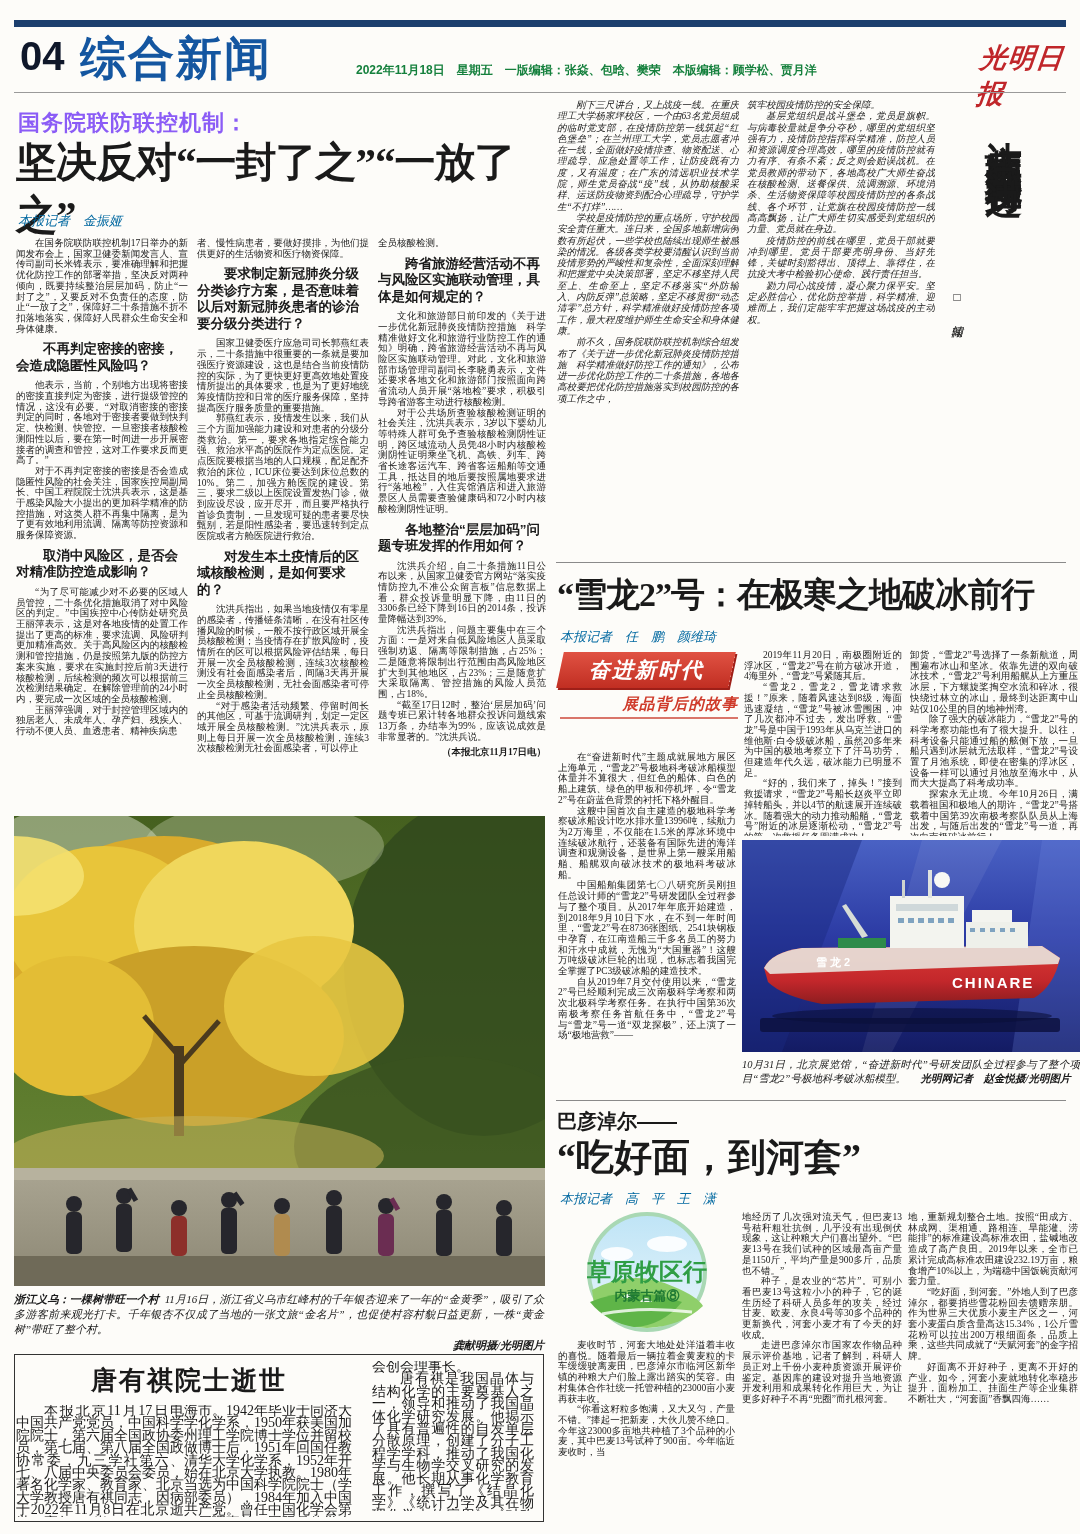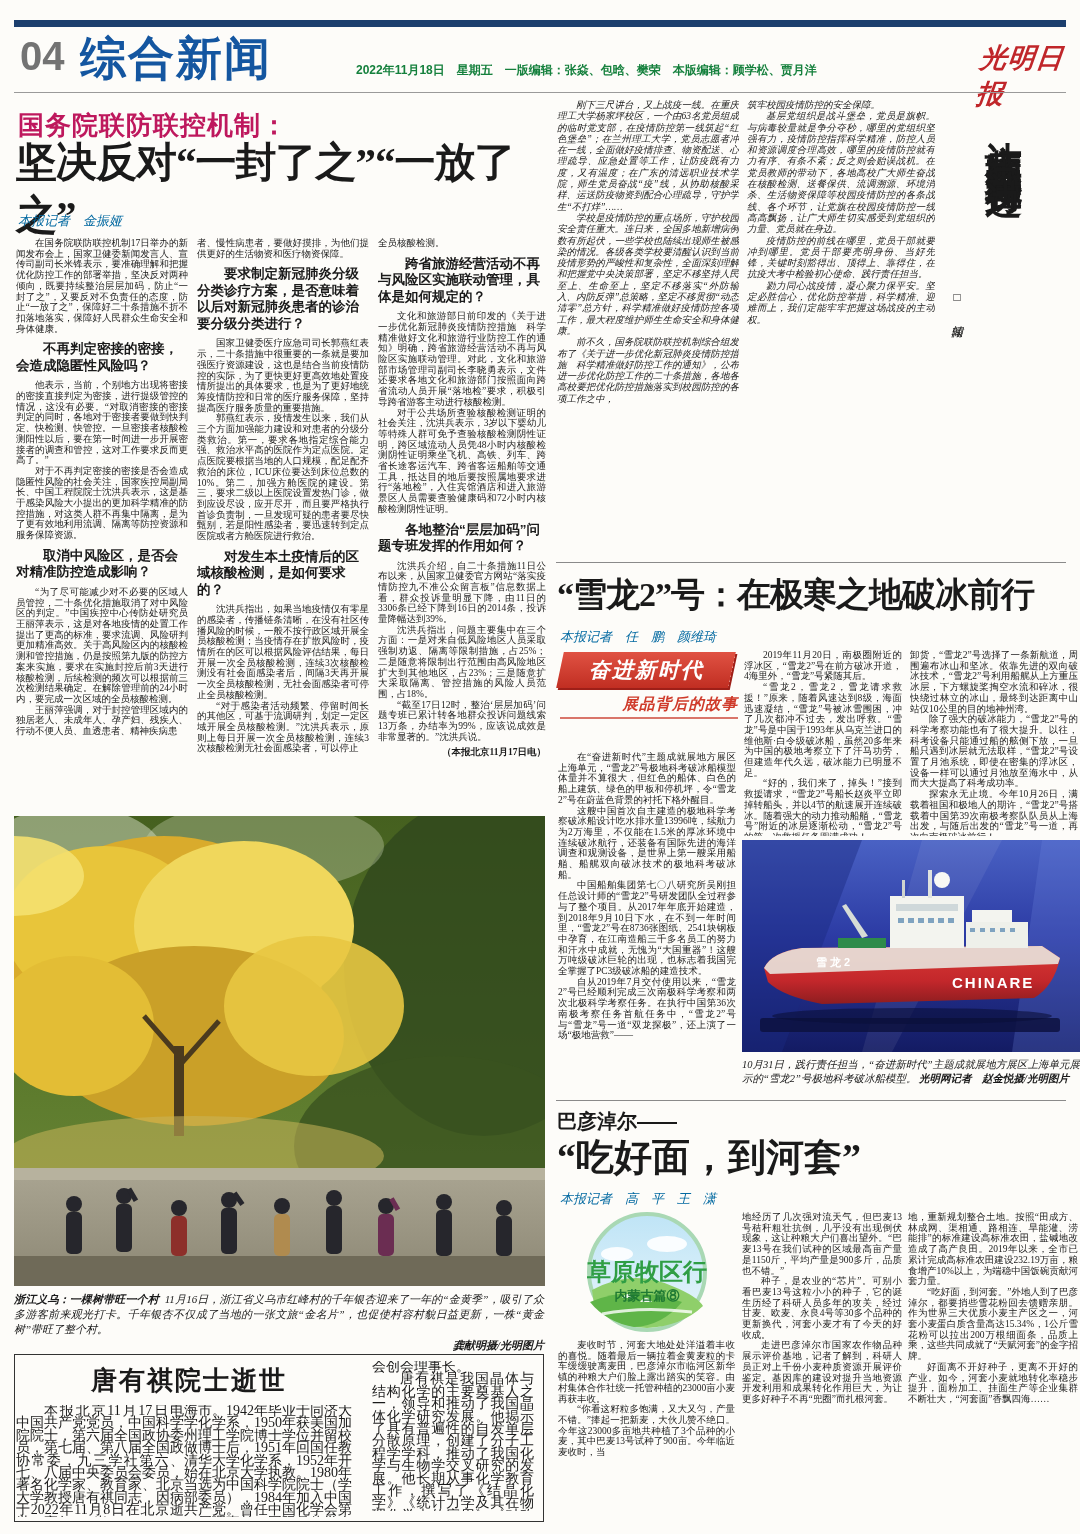--- a/index.html
+++ b/index.html
@@ -5,35 +5,35 @@
   :root{
     --navy:#1c3f6e; --blue:#1456a0; --red:#c0262a; --ribbon:#cf3a2a; --green:#2f9e44; --ink:#1a1a1a;
   }
   *{box-sizing:border-box;margin:0;padding:0;}
   html,body{background:#e8e8e8;}
   #paper{position:relative;width:1080px;height:1534px;background:#fdfcf9;overflow:hidden;
          font-family:"Liberation Serif","DejaVu Serif",serif;color:var(--ink);}
   .abs{position:absolute;}
   
   .topbar{left:14px;top:20px;width:1052px;height:7px;background:var(--navy);}
-  .pageno{left:20px;top:34px;font-family:"Liberation Sans",sans-serif;font-size:40px;font-weight:600;color:#737373;}
+  .pageno{left:20px;top:34px;font-family:"Liberation Sans",sans-serif;font-size:40px;font-weight:600;color:#0f172a;}
   .section{left:80px;top:28px;font-family:"Liberation Sans",sans-serif;font-size:46px;font-weight:900;color:var(--blue);letter-spacing:2px;}
   .dateline{left:356px;top:62px;font-family:"Liberation Sans",sans-serif;font-size:12px;font-weight:bold;color:#15803d;}
   .masthead{left:978px;top:40px;font-size:27px;font-weight:900;font-style:italic;color:var(--red);transform:skewX(-6deg);letter-spacing:1px;}
   .hrule{left:14px;top:92px;width:1052px;height:1px;background:#9a9a9a;}
   
   .col{overflow:hidden;}
   .para{font-size:9.5px;line-height:10.7px;text-align:justify;text-indent:2em;}
   .para.noind{text-indent:0;}
   .subhead{font-family:"Liberation Sans",sans-serif;font-weight:bold;font-size:13.5px;line-height:16.5px;margin:7px 0 6px;text-indent:2em;}
   .ender{font-size:9.5px;line-height:12px;font-weight:bold;text-align:right;margin-top:3px;}
   .kai .para{font-style:italic;line-height:11.3px;}
   .byline{font-style:italic;font-size:13px;color:#0369a1;}
   
-  .covid-kicker{left:18px;top:108px;font-family:Liberation Sans, sans-serif;font-size:26px;font-weight:600;color:#be185d;letter-spacing:1px;}
+  .covid-kicker{left:18px;top:108px;font-family:Liberation Sans, sans-serif;font-size:22px;font-weight:600;color:#8b5cf6;letter-spacing:1px;}
   .covid-headline{left:16px;top:136px;width:530px;font-size:41px;font-weight:900;letter-spacing:-1px;line-height:1.3;}
   .covid-byline{left:18px;top:212px;}
   .covid-c1{left:16px;top:238px;width:172px;height:566px;}
   .covid-c2{left:197px;top:238px;width:172px;height:566px;}
   .covid-c3{left:378px;top:238px;width:168px;height:566px;}
   
   .party-c1{left:557px;top:100px;width:182px;height:458px;}
   .party-c2{left:747px;top:100px;width:188px;height:458px;}
   .party-headline{left:978px;top:112px;height:448px;writing-mode:vertical-rl;font-size:37px;font-weight:900;letter-spacing:3px;}
   .party-author{left:948px;top:290px;height:90px;writing-mode:vertical-rl;font-size:12px;font-style:italic;}
@@ -43,21 +43,21 @@
   .xl-byline{left:560px;top:628px;}
   .ribbon-wrap{left:560px;top:652px;width:178px;height:96px;}
   .ribbon{width:172px;height:36px;background:linear-gradient(180deg,#e05243,#c12e22);transform:skewX(-12deg);display:flex;align-items:center;justify-content:center;box-shadow:2px 2px 0 #9e1f18;}
   .ribbon span{transform:skewX(12deg);color:#fff;font-family:"Liberation Sans",sans-serif;font-weight:900;font-size:21px;letter-spacing:2px;font-style:italic;}
   .ribbon-sub{margin-top:6px;text-align:right;color:var(--ribbon);font-family:"Liberation Sans",sans-serif;font-weight:900;font-size:15.5px;font-style:italic;letter-spacing:1px;border-bottom:2px solid #d9756a;padding-bottom:2px;}
   .xl-c1{left:558px;top:752px;width:178px;height:344px;}
   .xl-c2{left:744px;top:650px;width:158px;height:186px;}
   .xl-c3{left:910px;top:650px;width:168px;height:186px;}
   .xl-photo{left:742px;top:840px;width:338px;height:212px;}
   .xl-caption{left:742px;top:1058px;width:338px;font-style:italic;font-size:10.5px;line-height:14px;text-align:justify;}
-  .xl-caption .credit{font-weight:bold;}
+  .xl-caption .credit{font-weight:bold;margin-left:12px;}
   .rule-b{left:556px;top:1100px;width:510px;height:1px;background:#8a8a8a;}
   
   .ht-kicker{left:557px;top:1108px;font-family:"Liberation Sans",sans-serif;font-size:20px;font-weight:600;}
   .ht-headline{left:557px;top:1132px;width:512px;font-size:38px;font-weight:900;}
   .ht-byline{left:560px;top:1190px;}
   .ht-badge{left:562px;top:1210px;width:170px;height:124px;}
   .ht-c1{left:558px;top:1340px;width:177px;height:194px;}
   .ht-c2{left:742px;top:1212px;width:160px;height:322px;}
   .ht-c3{left:908px;top:1212px;width:170px;height:322px;}
   
@@ -204,21 +204,21 @@
       <circle cx="200" cy="40" r="8" fill="#f7f8f4"></circle>
       <rect x="160" y="40" width="3" height="18" fill="#cfd4cf"></rect>
       <path d="M120,98 L100,66 L104,64 L126,96 Z" fill="#d7dcd6"></path>
       <rect x="230" y="70" width="40" height="12" fill="#f3f4ef"></rect>
 
       <text x="74" y="126" fill="#ffffff" font-size="11" font-weight="bold" font-family="'Liberation Sans',sans-serif">雪 龙 2</text>
       <text x="210" y="148" fill="#ffffff" font-size="15" font-weight="bold" letter-spacing="2" font-family="'Liberation Sans',sans-serif">CHINARE</text>
     </svg>
   </div>
   <div class="abs xl-caption">
-    <span>10月31日，践行责任担当，“奋进新时代”主题成就展地方展区上海单元展示的“雪龙2”号极地科考破冰船模型。</span>
+    <span>10月31日，北京展览馆，“奋进新时代”号研发团队全过程参与了整个项目“雪龙2”号极地科考破冰船模型。</span>
     <b class="credit">光明网记者　赵金悦摄/光明图片</b>
   </div>
   <div class="abs rule-b"></div>
 
   <div class="abs ht-kicker">巴彦淖尔——</div>
   <div class="abs ht-headline">“吃好面，到河套”</div>
   <div class="abs ht-byline byline">本报记者　高　平　王　潇</div>
   <div class="abs ht-badge">
     <svg width="170" height="124" viewBox="0 0 170 124">
       <defs>

